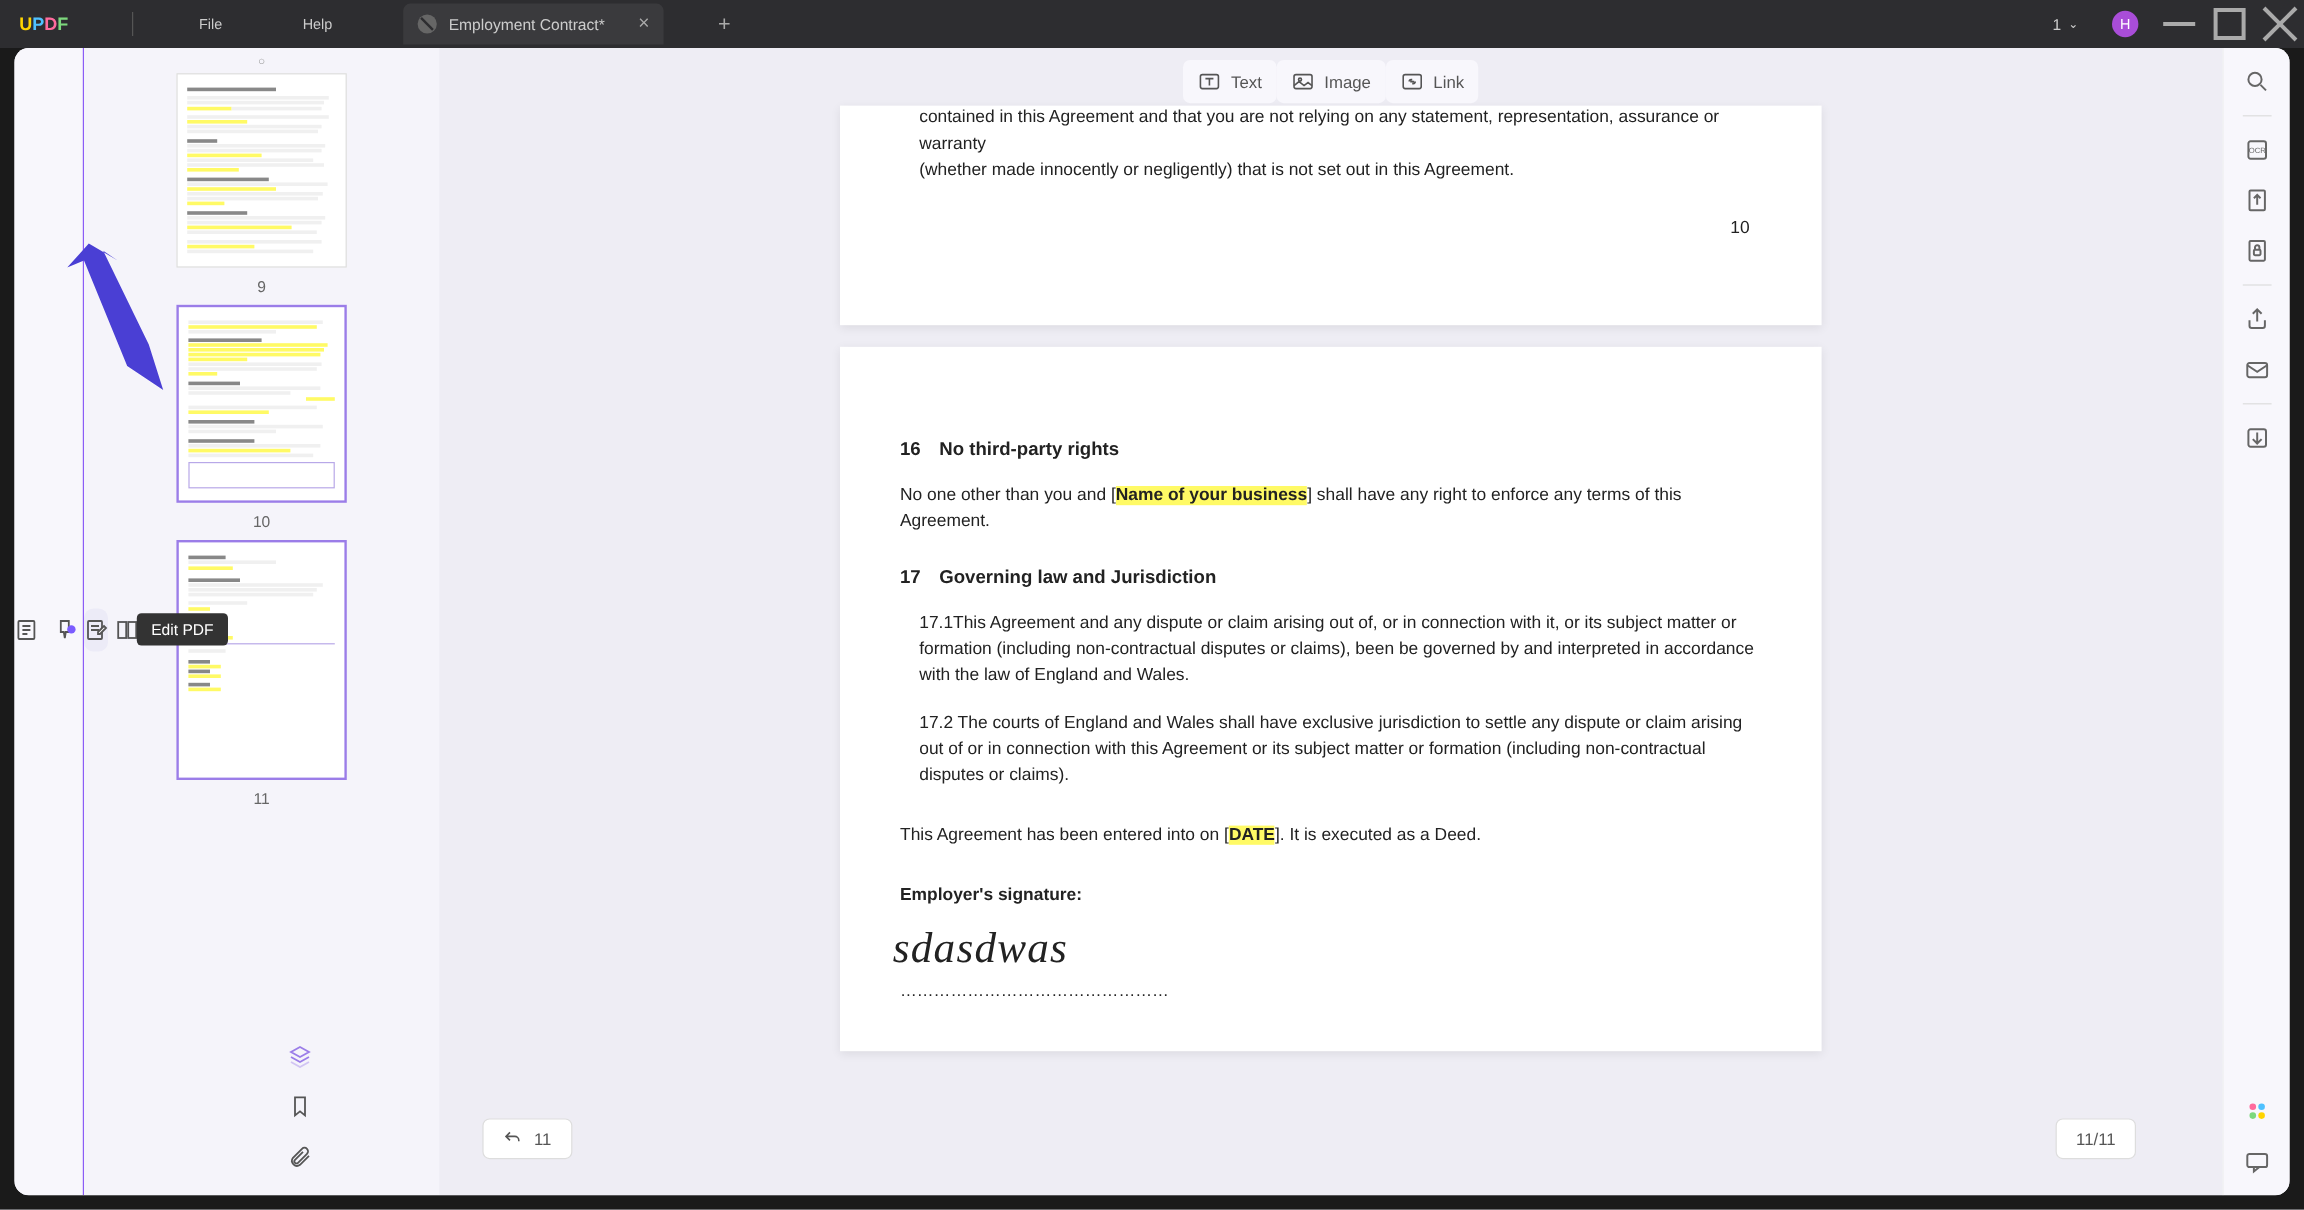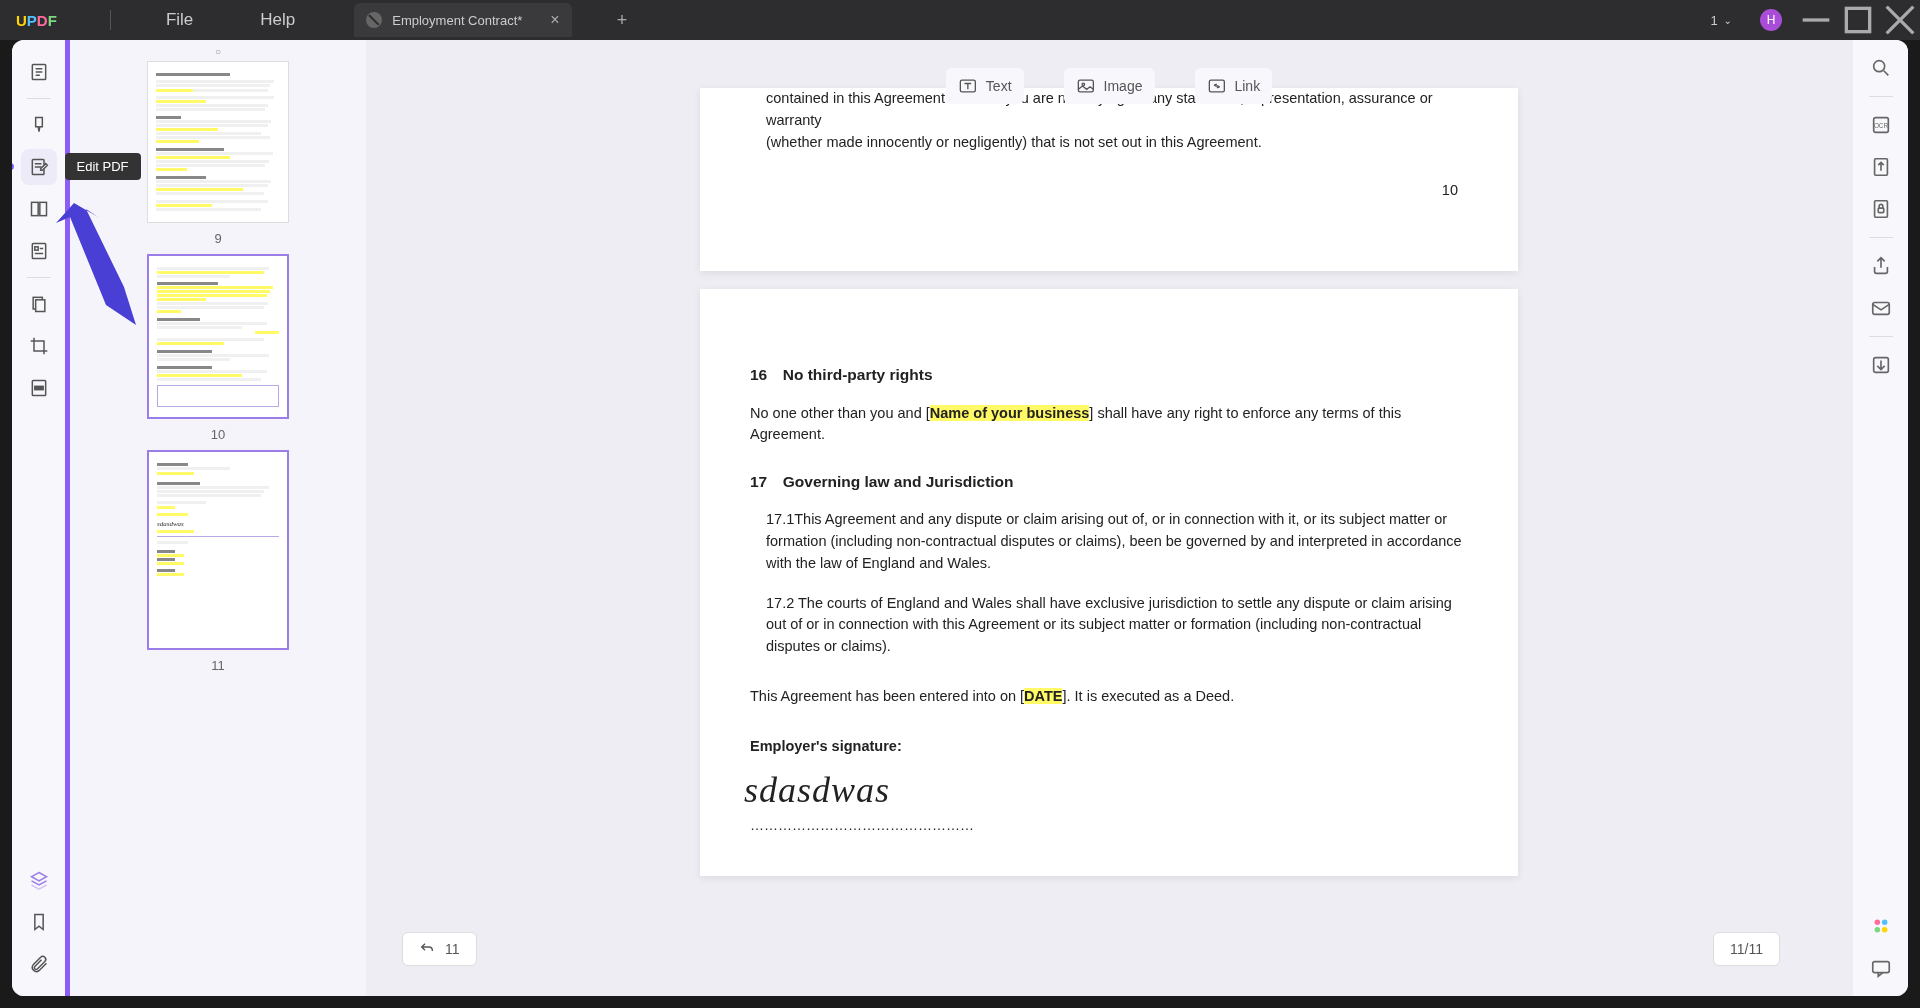--- a/index.html
+++ b/index.html
@@ -5,35 +5,35 @@
     * { margin: 0; padding: 0; box-sizing: border-box; }
     body { font-family: 'Segoe UI', Arial, sans-serif; background: #1a1a1a; overflow: hidden; }
     
     .titlebar { height: 40px; background: #2d2d30; display: flex; align-items: center; color: #ccc; gap: 31px; }
     .logo { padding: 0 16px; font-weight: bold; font-size: 15px; }
     .logo .u { color: #ffd400; }
     .logo .p { color: #4fc1ff; }
     .logo .d { color: #ff6b9d; }
     .logo .f { color: #7dd87d; }
     .divider-v { width: 1px; height: 20px; background: #555; margin: 0 6px; }
-    .menu-item { padding: 0 18px; font-size: 17px; cursor: pointer; }
+    .menu-item { padding: 0 18px; font-size: 12px; cursor: pointer; }
     .tab { display: flex; align-items: center; background: #3a3a3d; height: 34px; padding: 0 12px; margin-left: 10px; border-radius: 6px 6px 0 0; font-size: 13px; }
     .tab-icon { width: 16px; height: 16px; border-radius: 50%; background: #666; margin-right: 10px; position: relative; }
     .tab-icon::before { content:''; position:absolute; width:14px; height:1.5px; background:#2d2d30; top:7px; left:1px; transform:rotate(45deg);}
     .tab-close { margin-left: 28px; font-size: 16px; cursor: pointer; color:#aaa; }
     .tab-add { margin-left: 14px; font-size: 18px; cursor: pointer; color:#aaa; }
     .titlebar-right { margin-left: auto; display: flex; align-items: center; gap: 2px; }
     .page-ind { color:#ccc; font-size:13px; padding:0 8px; display:flex; align-items:center; }
     .chevron-down { margin-left:6px; font-size:10px; }
     .avatar { width:22px; height:22px; border-radius:50%; background:#a94dd8; color:#fff; display:flex; align-items:center; justify-content:center; font-size:12px; margin:0 12px 0 18px; font-weight:500;}
     .win-btn { width:40px; height:40px; display:flex; align-items:center; justify-content:center; cursor:pointer; color:#aaa; }
     
     .main-area { position:absolute; top:40px; left:12px; right:12px; bottom:12px; background:#f8f7fc; border-radius:12px; display:flex; overflow:hidden; }
     
-    .left-tools { width:58px; background:#f8f7fc; display:flex; flex-direction:column; align-items:center; padding-top:14px; gap:6px; border-right:5px solid #8b5cf6; }
+    .left-tools { width:58px; background:#f8f7fc; display:flex; flex-direction:row; align-items:center; padding-top:14px; gap:6px; border-right:1px solid #8b5cf6; }
     .tool-btn { width:36px; height:36px; border-radius:8px; display:flex; align-items:center; justify-content:center; cursor:pointer; color:#555; position:relative; }
     .tool-btn.active { background:#ecebf7; }
     .tool-btn svg { width:20px; height:20px; }
     .tool-sep { width:24px; height:1px; background:#ddd; margin:2px 0; }
     .left-tools .bottom-tools { margin-top:auto; margin-bottom:14px; display:flex; flex-direction:column; align-items:center; gap:6px;}
     
     .tooltip { position:absolute; left:44px; top:4px; background:#333; color:#fff; padding:6px 12px; border-radius:4px; font-size:13px; white-space:nowrap; z-index:100; }
     .active-dot { position:absolute; left:-14px; top:14px; width:7px; height:7px; border-radius:50%; background:#7b5cff; }
     
     .arrow-annotation { position:absolute; left:44px; top:155px; z-index:50; pointer-events:none; }
@@ -43,21 +43,21 @@
     .thumb { width:142px; background:#fff; border:1px solid #ddd; padding:10px 8px; font-size:3.5px; color:#333; line-height:1.5; position:relative; }
     .thumb.selected { border:2px solid #9b7de8; }
     .thumb-num { text-align:center; font-size:13px; color:#666; margin-top:8px; }
     .thumb .hl { background:#fffa65; }
     .thumb-line { height:3px; background:#f0f0f0; margin:1px 0; }
     .thumb-line.dark { background:#888; }
     .thumb-line.hl { background:#fffa65; }
     .thumb-sig-box { border:1px solid #b8a8e8; height:22px; margin-top:4px; }
     
     .doc-area { flex:1; background:#eeedf4; position:relative; overflow:hidden; }
-    .edit-toolbar { position:absolute; top:28px; left:50%; transform:translateX(-50%); display:flex; gap:40px; z-index:10;align-items:center; }
+    .edit-toolbar { position:absolute; top:10px; left:50%; transform:translateX(-50%); display:flex; z-index:10;align-items:center; }
     .edit-tool { display:flex; align-items:center; gap:8px; cursor:pointer; background:#f8f7fc; padding:8px 12px; border-radius:6px; color:#555; font-size:14px; }
     .edit-tool svg { width:20px; height:20px; }
     
     .pages-scroll { position:absolute; top:0; left:0; right:0; bottom:0; overflow-y:auto; padding:48px 0 30px; }
     .page { width:818px; margin:0 auto 18px; background:#fff; box-shadow:0 2px 8px rgba(0,0,0,0.08); padding:40px 50px; font-size:14.5px; color:#222; line-height:1.5; position:relative; }
     .page.p1 { padding-top:0; min-height:160px; }
     .page.p2 { min-height:540px; }
     .pg-num { position:absolute; top:92px; right:60px; font-size:14.5px; }
     .section-head { font-weight:bold; margin:24px 0 16px; font-size:15.5px; }
     .sub-clause { padding-left:16px; margin-bottom:18px; }

